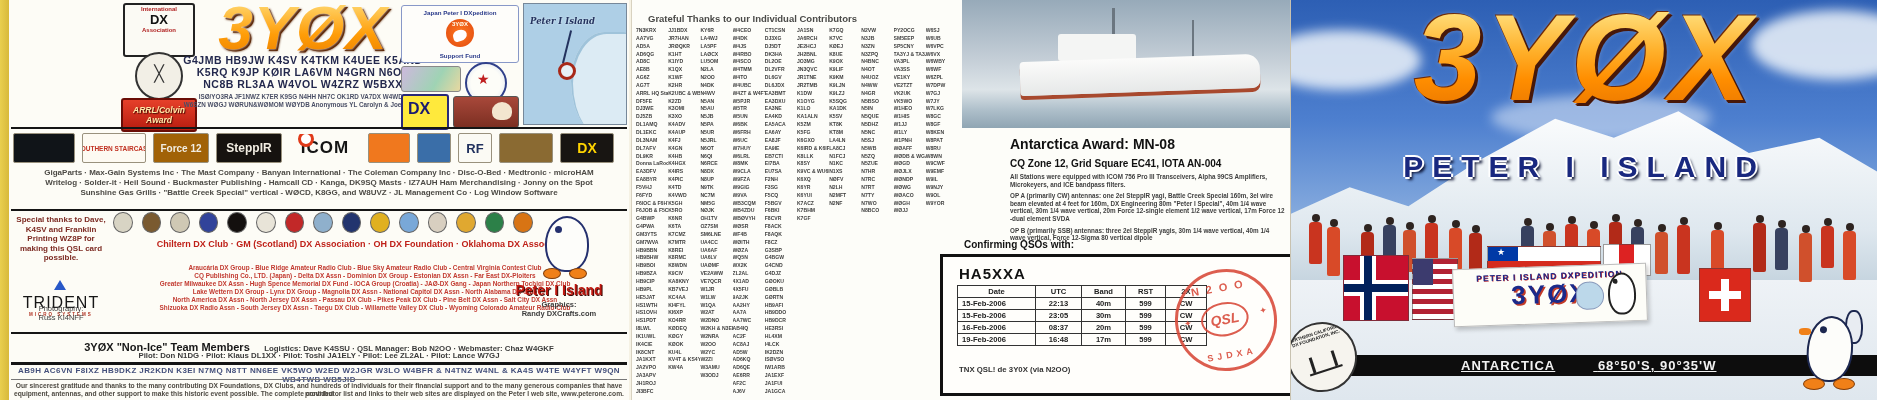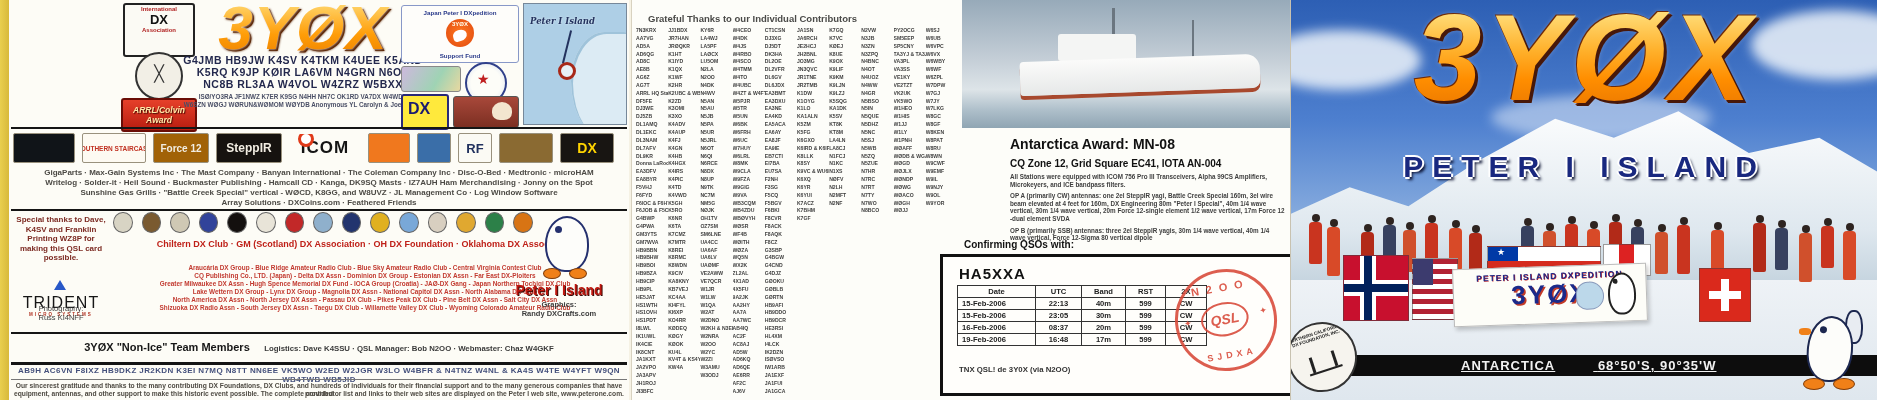--- a/index.html
+++ b/index.html
@@ -198,21 +198,20 @@
         <div class="chip icom" style="background: rgb(253, 252, 246); color: rgb(20, 20, 20); width: 72px; font-size: 17px;">ICOM</div>
         <div class="chip" style="background: rgb(240, 120, 30); color: rgb(255, 255, 255); width: 40px;"></div>
         <div class="chip" style="background: rgb(58, 110, 168); color: rgb(255, 255, 255); width: 32px;"></div>
         <div class="chip" style="background: rgb(251, 250, 244); color: rgb(33, 49, 94); width: 32px; font-size: 13px;">RF</div>
         <div class="chip" style="background: rgb(138, 106, 50); color: rgb(255, 255, 238); width: 52px;"></div>
         <div class="chip" style="background: rgb(24, 21, 18); color: rgb(255, 212, 0); width: 52px; font-size: 14px;">DX</div>
       </div>
     <div class="sponsor-line" style="top:168px">GigaParts · Max-Gain Systems Inc · The Mast Company · Banyan International · The Coleman Company Inc · Disc-O-Bed · Medtronic · microHAM</div>
     <div class="sponsor-line" style="top:178px">Writelog · Solder-it · Heil Sound · Buckmaster Publishing - Hamcall CD · Kanga, DK9SQ Masts · IZ7AUH Ham Merchandising · Jonny on the Spot</div>
     <div class="sponsor-line" style="top:188px">Sunshine Gas Grills · "Battle Creek Special" vertical - WØCD, K8GG, and W8UVZ · JL Management Co · Log Window Software</div>
-    <div class="sponsor-line" style="top:198px">Array Solutions  ·  DXCoins.com  ·  Feathered Friends</div>
     <div class="hr" style="top:209px"></div>
     <div id="special">Special thanks to Dave, K4SV and Franklin Printing WZ8P for making this QSL card possible.</div>
     <div id="trident">
       <div><span class="tri"></span><span class="tw">TRIDENT</span></div>
       <div class="ts">MICRO SYSTEMS</div>
     </div>
     <div id="photog">
       <span>Photography:</span><br><span>Russ KI4NFF</span>
     </div>
     <div id="club-logos">
@@ -246,20 +245,21 @@
     </div>
     <div id="peteri-txt">Peter I Island</div>
     <div id="graphics-credit">
       <span>Graphics:</span><br><span>Randy DXCrafts.com</span>
     </div>
     <div class="hr" style="top:332px"></div>
     <div id="nonice">
       <span class="t">3YØX "Non-Ice" Team Members</span>
       <span class="r">Logistics: Dave K4SSU   ·   QSL Manager: Bob N2OO   ·   Webmaster: Chaz W4GKF</span>
     </div>
+    <div id="pilots">Pilot: Don N1DG   ·   Pilot: Klaus DL1XX   ·   Pilot: Toshi JA1ELY   ·   Pilot: Lee ZL2AL   ·   Pilot: Lance W7GJ</div>
     <div class="hr" style="top:362px;height:3px"></div>
     <div id="row-calls">AB9H  AC6VN  F8IXZ  HB9DKZ  JR2KDN  K3EI  N7MQ  N8TT  NN6EE  VK5WO  W2ED  W2JGR  W3LO  W4BFR &amp; N4TNZ  W4NL &amp; KA4S  W4TE  W4YFT  W9QN  WB4TWB  WB5JID</div>
     <div class="hr" style="top:379px;height:1px;background:#777"></div>
     <div class="disc" style="top:382px">Our sincerest gratitude and thanks to the many contributing DX Foundations, DX Clubs, and hundreds of individuals for their financial support and to the many generous companies that have provided</div>
     <div class="disc" style="top:390px">equipment, antennas, and other support to make this historic event possible. The complete contributor list and links to their web sites are displayed on the Peter I web site, www.peterone.com.</div>
   </div>
 
   <div id="p-mid" class="panel">
     <div id="contrib-h">Grateful Thanks to our Individual Contributors</div>
     <div id="contrib-grid">

